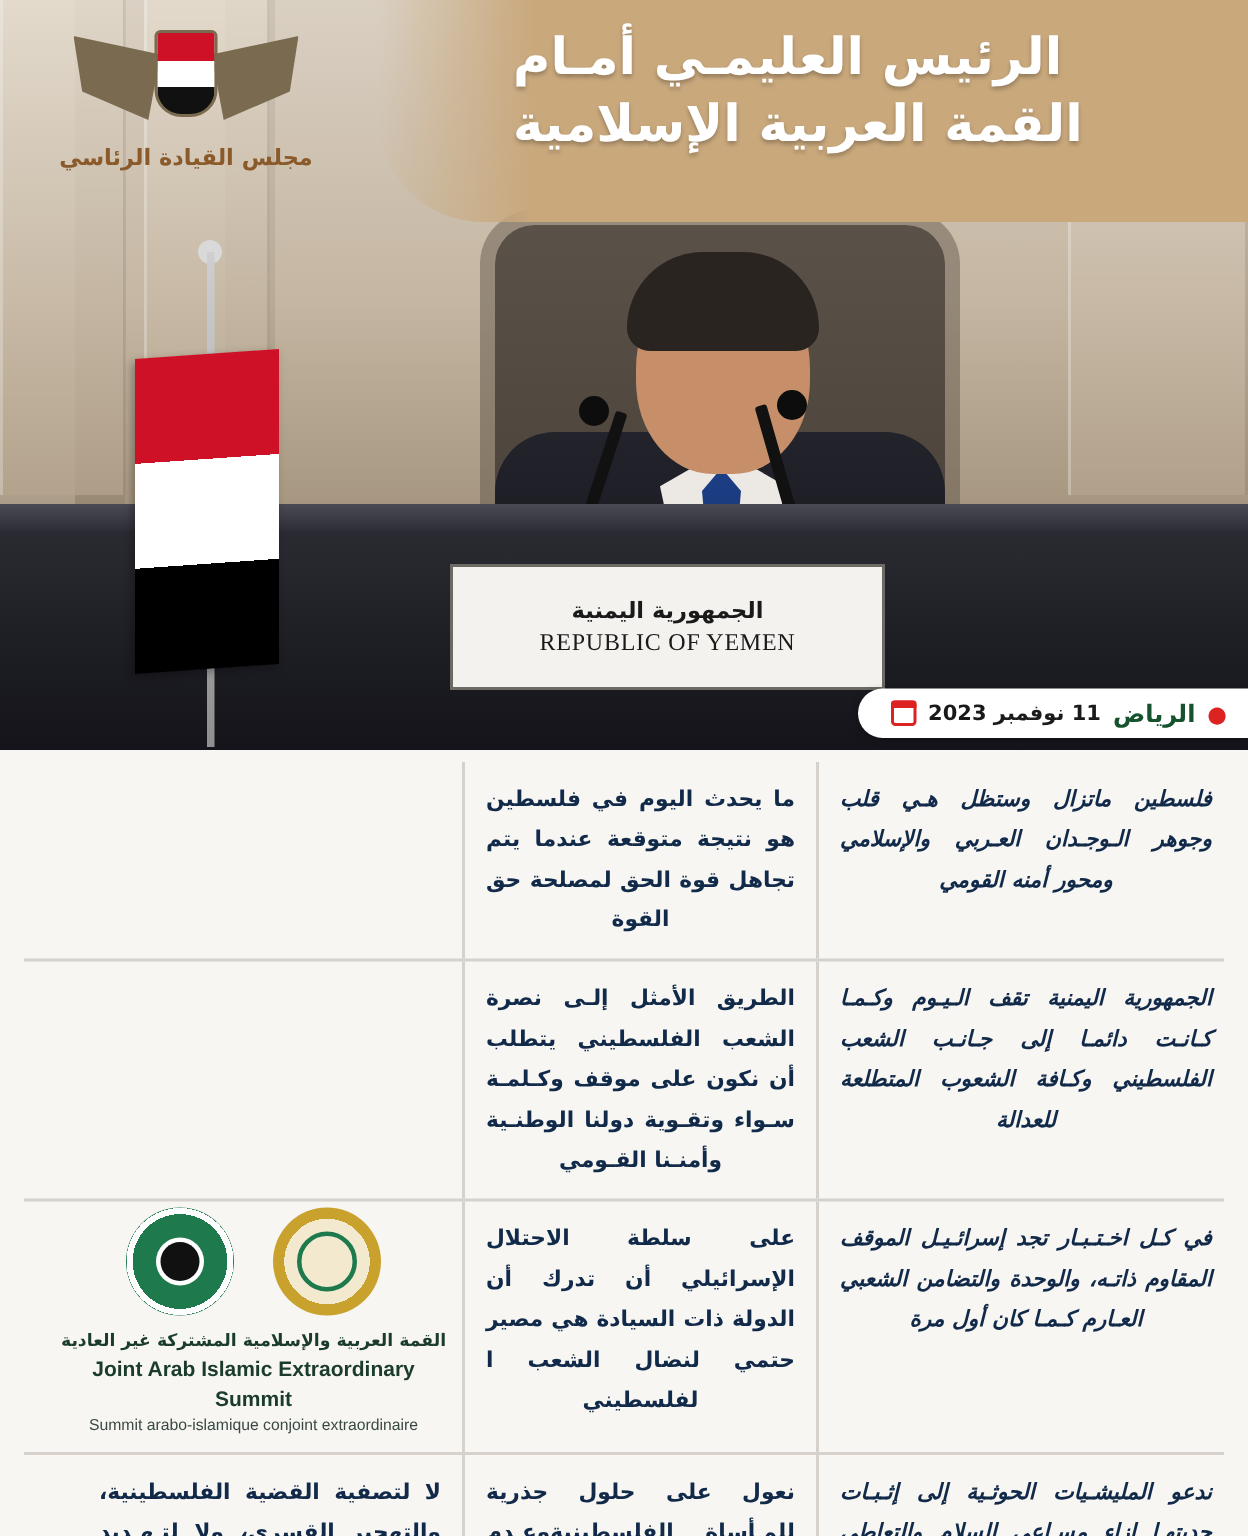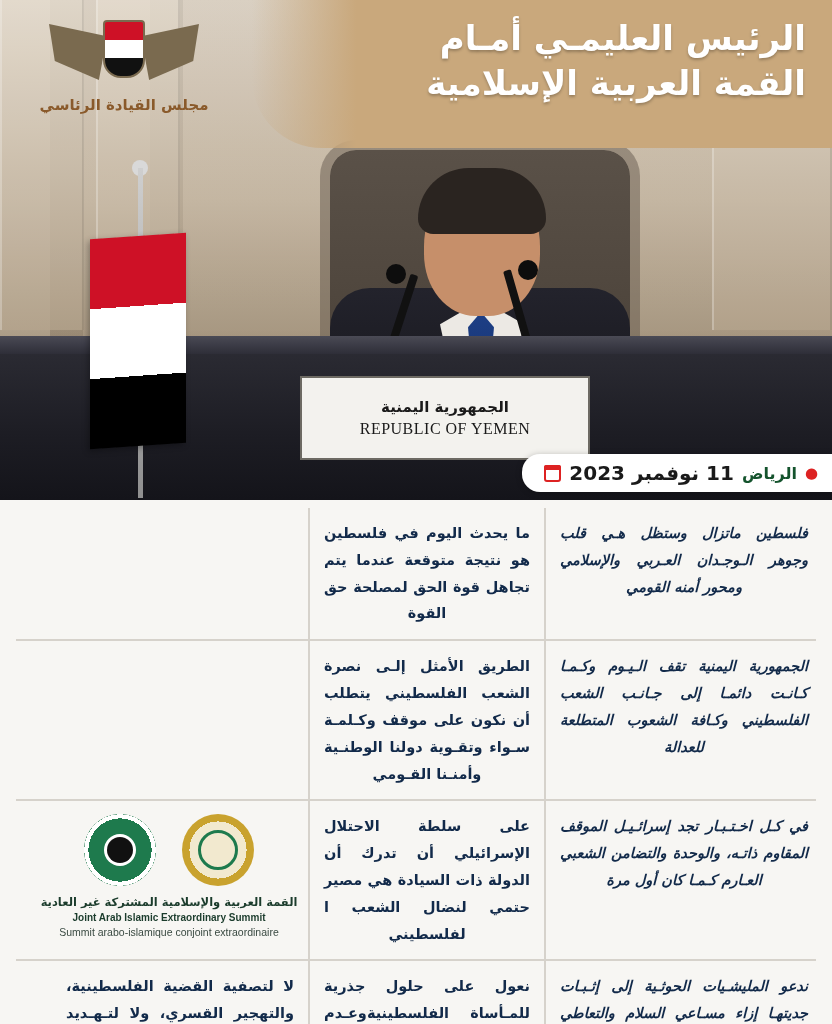--- a/index.html
+++ b/index.html
@@ -147,39 +147,39 @@
   .emblem-caption{
     color:#8a5a2b; font-size:15px; font-weight:700;
   }
 
   
   .title-card{
     position:absolute; right:0; top:0; width:580px; min-height:148px;
     background:linear-gradient(90deg, rgba(190,160,120,0) 0%, #c9a87c 18%, #c9a87c 100%);
     border-bottom-left-radius:70px;
     padding:16px 26px 18px 90px;
-    text-align:right;
+    text-align:left;
   }
   .title-card h1{
     color:#ffffff; font-size:34px; line-height:1.32; font-weight:700;
     text-shadow:0 2px 3px rgba(0,0,0,.25);
   }
 
   
   .date-strip{
     position:absolute; right:0; bottom:8px;
     background:#ffffff;
     padding:7px 14px 7px 22px;
     border-top-left-radius:18px;
     border-bottom-left-radius:18px;
     display:flex; align-items:center; gap:8px;
     box-shadow:0 1px 6px rgba(0,0,0,.25);
   }
   .date-strip .city{ color:#14532d; font-weight:700; font-size:16px; }
-  .date-strip .date{ color:#1a1a1a; font-weight:700; font-size:20px; }
+  .date-strip .date{ color:#1a1a1a; font-weight:700; font-size:14px; }
   .pin-icon{ color:#d22; font-size:15px; }
   .cal-icon{
     width:17px;height:17px;border:2px solid #d22;border-radius:3px;position:relative;display:inline-block;
   }
   .cal-icon:before{
     content:"";position:absolute;left:-2px;right:-2px;top:-2px;height:5px;background:#d22;border-radius:2px 2px 0 0;
   }
 
   
   .grid{
@@ -221,21 +221,21 @@
   }
   .logo.arab{
     background:radial-gradient(circle at 50% 50%, #f2e9cf 0 56%, #c9a22e 56% 72%, #1e7a4d 72% 100%);
   }
   .logo.arab:after{
     content:"";position:absolute;width:34px;height:34px;border-radius:50%;
     border:3px solid #1e7a4d;
   }
   .logo-caption{ text-align:center; line-height:1.45; }
   .logo-caption .l1{ font-size:11.5px; color:#1b3c2c; font-weight:700; }
-  .logo-caption .l2{ font-size:10px; color:#1b3c2c; font-weight:700; font-family:"Liberation Sans",sans-serif; direction:ltr; }
+  .logo-caption .l2{ font-size:14px; color:#1b3c2c; font-weight:700; font-family:"Liberation Sans",sans-serif; direction:ltr; }
   .logo-caption .l3{ font-size:10.5px; color:#3a4a42; font-family:"Liberation Sans",sans-serif; direction:ltr; }
 </style>
 </head>
 <body>
 
 <div class="page">
 
   <div class="hero">
     <div class="hall">
       <div class="wall-panel p1"></div>

